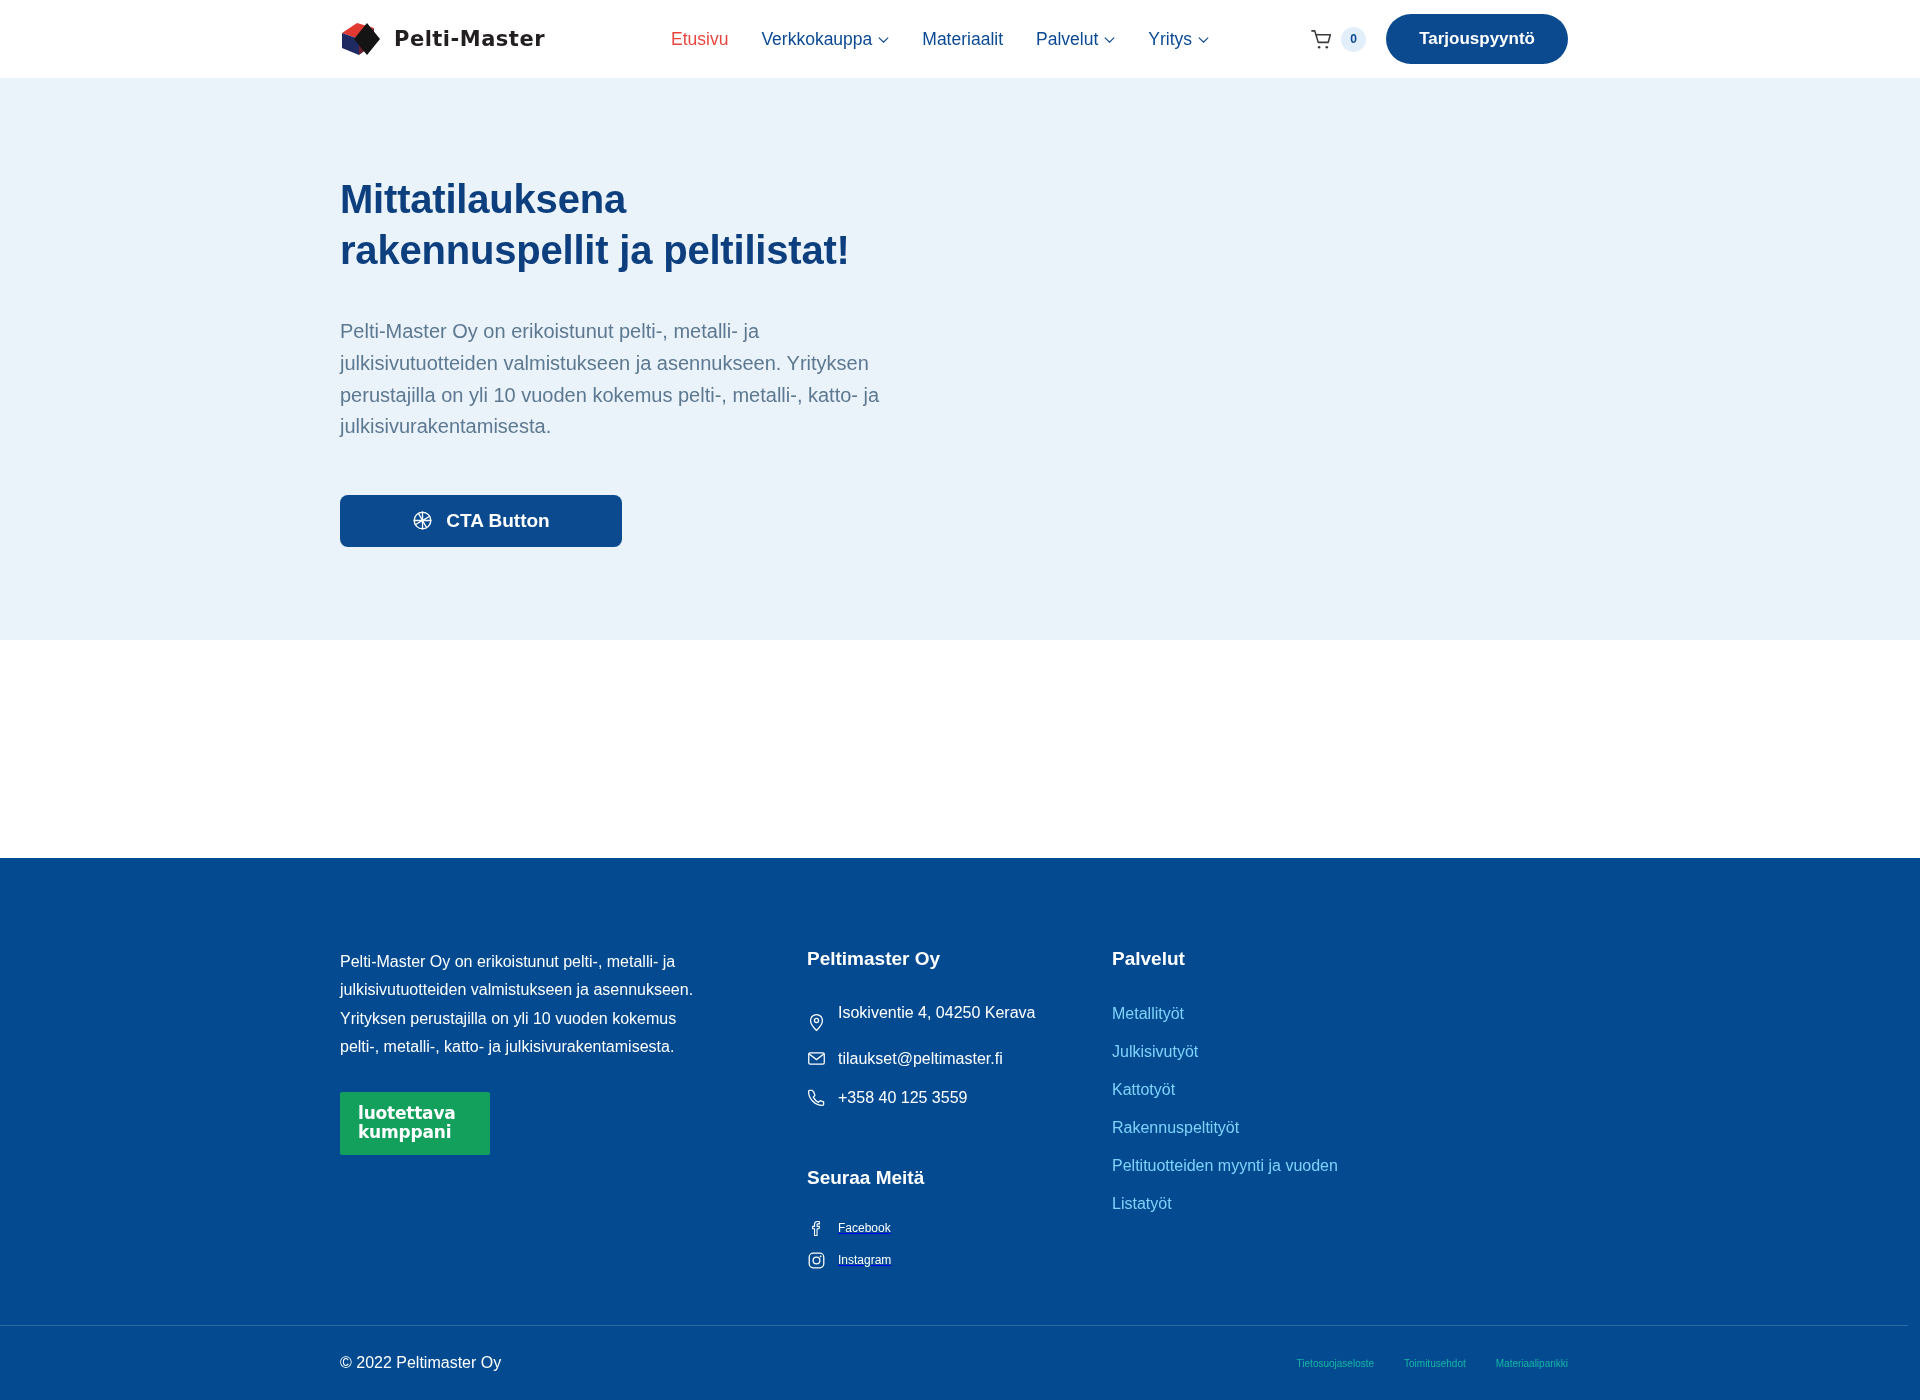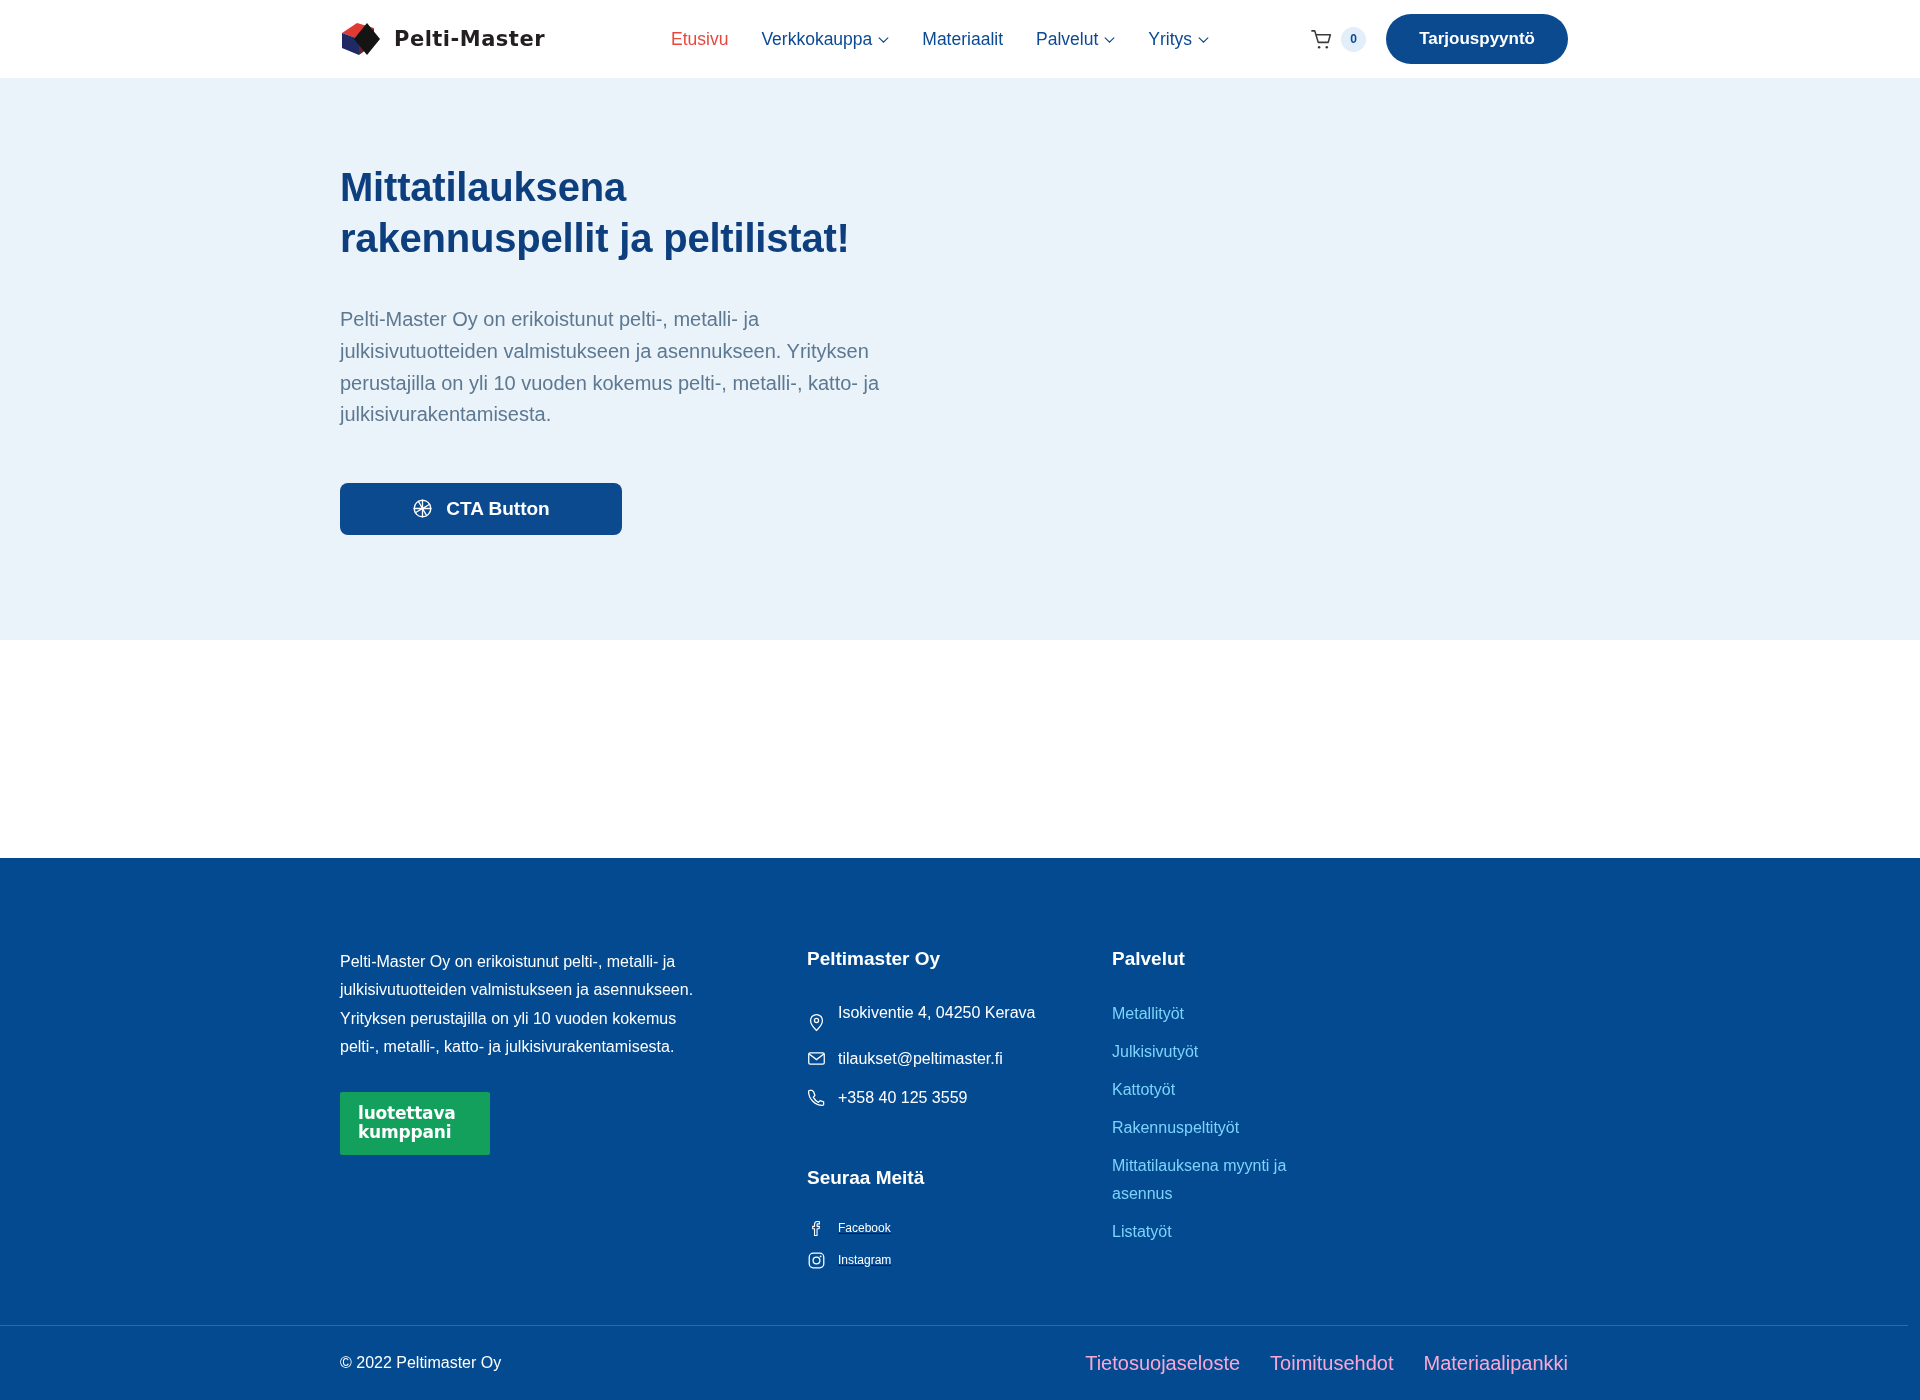--- a/index.html
+++ b/index.html
@@ -106,21 +106,21 @@
   
   .hero {
     width: 100%;
     height: 562px;
     background: #eaf2fa;
     position: relative;
   }
   .hero-inner {
     position: absolute;
     left: 340px;
-    top: 84px;
+    top: 96px;
     width: 640px;
   }
   .hero h1 {
     font-size: 40px;
     line-height: 1.28;
     font-weight: 700;
     color: #0d3f7f;
     letter-spacing: -0.2px;
   }
   .hero p {
@@ -278,22 +278,22 @@
     font-size: 16px;
     color: #ffffff;
   }
   .legal-links {
     position: absolute;
     right: 340px;
     display: flex;
     gap: 30px;
   }
   .legal-links a {
-    font-size: 20px;
-    color: #f9a8d4;
+    font-size: 10px;
+    color: #14b8a6;
     text-decoration: none;
     cursor: pointer;
     white-space: nowrap;
   }
 </style>
 </head>
 <body>
 
 <div class="page">
 
@@ -426,21 +426,21 @@
           <span class="txt">Instagram</span>
         </a>
       </div>
 
       <div class="fcol-services">
         <div class="fhead">Palvelut</div>
         <a class="service-link" href="#">Metallityöt</a>
         <a class="service-link" href="#">Julkisivutyöt</a>
         <a class="service-link" href="#">Kattotyöt</a>
         <a class="service-link" href="#">Rakennuspeltityöt</a>
-        <a class="service-link" href="#">Mittatilauksena myynti ja asennus</a>
+        <a class="service-link" href="#">Peltituotteiden myynti ja vuoden</a>
         <a class="service-link" href="#">Listatyöt</a>
       </div>
 
     </div>
 
     <div class="footer-bottom">
       <span class="copyright">© 2022 Peltimaster Oy</span>
       <div class="legal-links">
         <a href="#">Tietosuojaseloste</a>
         <a href="#">Toimitusehdot</a>

